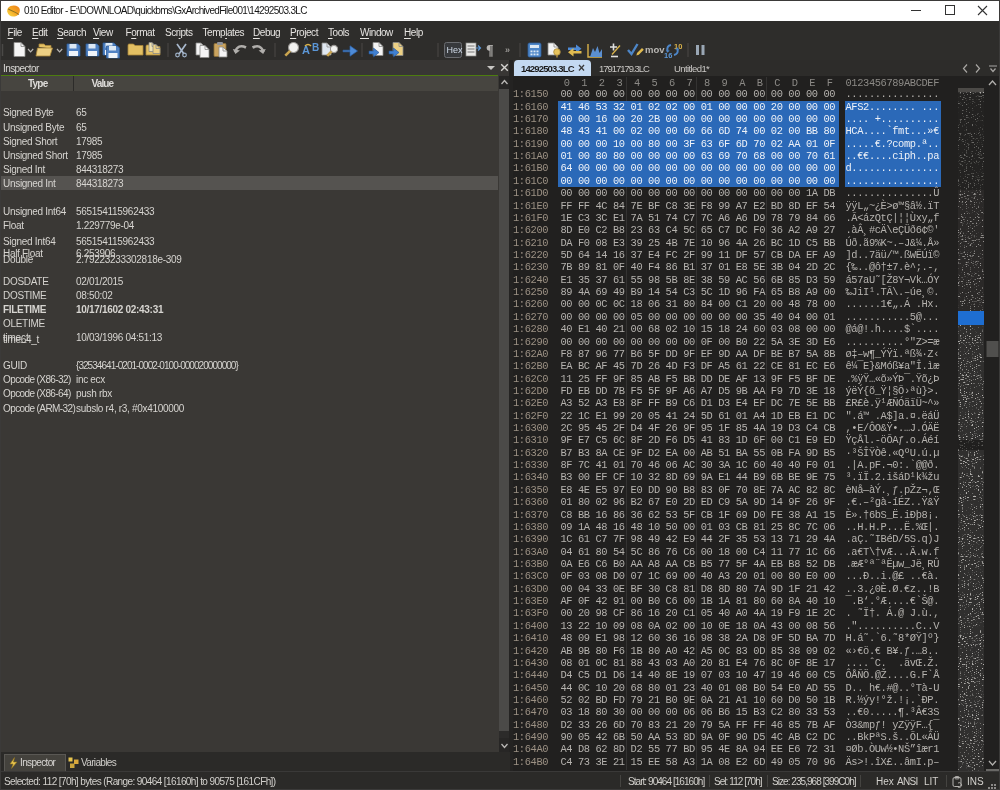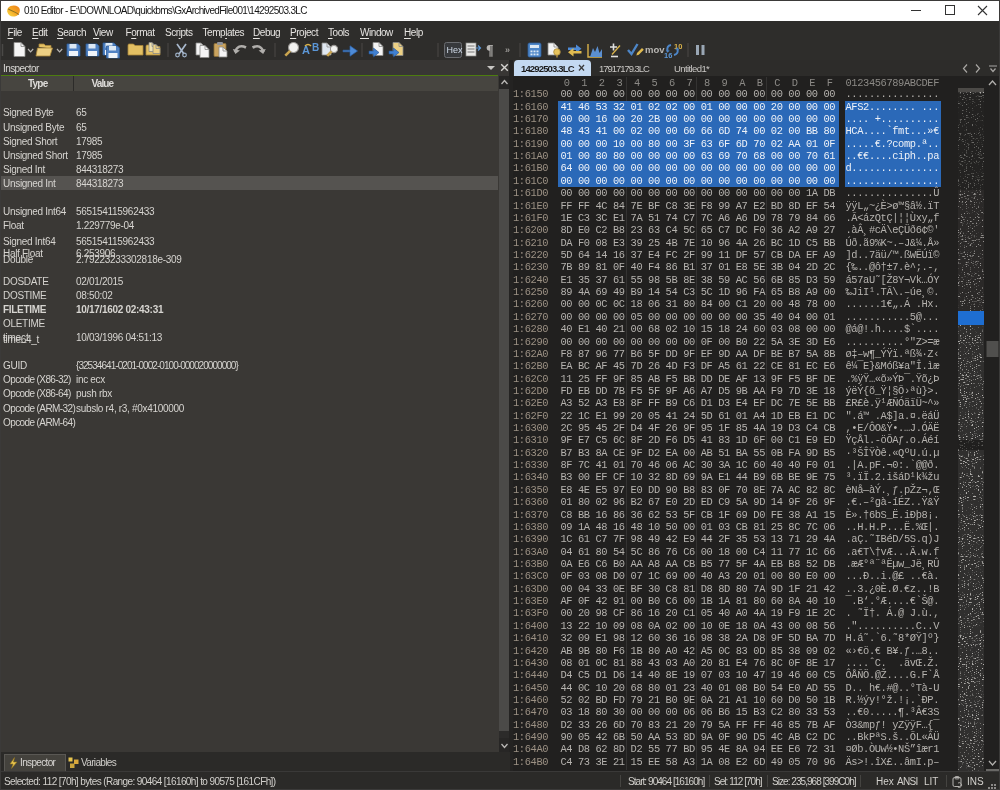--- a/index.html
+++ b/index.html
@@ -267,23 +267,20 @@
         <span class="va" style="">inc ecx</span>
       </div>
 <div class="abs irow" style="top:326.45px;">
         <span class="ty" style="letter-spacing:-0.6px;">Opcode (X86-64)</span>
         <span class="va" style="">push rbx</span>
       </div>
 <div class="abs irow" style="top:340.50px;">
         <span class="ty" style="letter-spacing:-0.6px;">Opcode (ARM-32)</span>
         <span class="va" style="">subslo r4, r3, #0x4100000</span>
       </div>
-<div class="abs irow" style="top:354.55px;">
-        <span class="ty" style="letter-spacing:-0.6px;">Opcode (ARM-64)</span>
-      </div>
 <div class="abs" style="left:499px;top:16px;width:11px;height:677px;background:#2c2b2a"></div>
 <svg class="abs" style="left:499px;top:16px" width="11" height="677" viewBox="0 0 11 677">
         <rect x="0" y="0" width="11" height="13" fill="#272625"></rect>
         <path d="M2.5 8 l3-3.5 3 3.5" fill="none" stroke="#bab8b5" stroke-width="1.3"></path>
         <rect x="0" y="13" width="11" height="642" fill="#4b4a48"></rect>
         <rect x="0" y="662" width="11" height="14" fill="#272625"></rect>
         <path d="M2.5 668 l3 3.5 3-3.5" fill="none" stroke="#bab8b5" stroke-width="1.3"></path>
       </svg>
 </div>
 <div class="abs" id="hex">
@@ -342,21 +339,21 @@
 <div class="abs hexrow" style="top:448.54px"><span class="a">1:6370</span><span class="b">C8 BB 16 86 36 62 53 5F CB 1F 69 D0 FE 38 A1 15</span><span class="c">È».†6bS_Ë.iÐþ8¡.</span></div>
 <div class="abs hexrow" style="top:460.90px"><span class="a">1:6380</span><span class="b">09 1A 48 16 48 10 50 00 01 03 CB 81 25 8C 7C 06</span><span class="c">..H.H.P...Ë.%Œ|.</span></div>
 <div class="abs hexrow" style="top:473.26px"><span class="a">1:6390</span><span class="b">1C 61 C7 7F 98 49 42 E9 44 2F 35 53 13 71 29 4A</span><span class="c">.aÇ.˜IBéD/5S.q)J</span></div>
 <div class="abs hexrow" style="top:485.62px"><span class="a">1:63A0</span><span class="b">04 61 80 54 5C 86 76 C6 00 18 00 C4 11 77 1C 66</span><span class="c">.a€T\†vÆ...Ä.w.f</span></div>
 <div class="abs hexrow" style="top:497.98px"><span class="a">1:63B0</span><span class="b">0A E6 C6 B0 AA A8 AA CB B5 77 5F 4A EB B8 52 DB</span><span class="c">.æÆ°ª¨ªËµw_Jë¸RÛ</span></div>
 <div class="abs hexrow" style="top:510.34px"><span class="a">1:63C0</span><span class="b">0F 03 08 D0 07 1C 69 00 40 A3 20 01 00 80 E0 00</span><span class="c">...Ð..i.@£ ..€à.</span></div>
 <div class="abs hexrow" style="top:522.70px"><span class="a">1:63D0</span><span class="b">00 04 33 0E BF 30 C8 81 D8 8D 80 7A 9D 1F 21 42</span><span class="c">..3.¿0È.Ø.€z..!B</span></div>
 <div class="abs hexrow" style="top:535.06px"><span class="a">1:63E0</span><span class="b">AF 0F 42 91 00 B0 C6 00 1B 1A 81 80 60 8A 40 10</span><span class="c">¯.B‘.°Æ....€`Š@.</span></div>
 <div class="abs hexrow" style="top:547.42px"><span class="a">1:63F0</span><span class="b">00 20 98 CF 86 16 20 C1 05 40 A0 4A 19 F9 1E 2C</span><span class="c">. ˜Ï†. Á.@ J.ù.,</span></div>
 <div class="abs hexrow" style="top:559.78px"><span class="a">1:6400</span><span class="b">13 22 10 09 08 0A 02 00 10 0E 18 0A 43 00 08 56</span><span class="c">."..........C..V</span></div>
-<div class="abs hexrow" style="top:572.14px"><span class="a">1:6410</span><span class="b">32 09 E1 98 12 60 36 16 98 38 2A D8 9F 5D BA 7D</span><span class="c">H.á˜.`6.˜8*ØŸ]º}</span></div>
+<div class="abs hexrow" style="top:572.14px"><span class="a">1:6410</span><span class="b">48 09 E1 98 12 60 36 16 98 38 2A D8 9F 5D BA 7D</span><span class="c">H.á˜.`6.˜8*ØŸ]º}</span></div>
 <div class="abs hexrow" style="top:584.50px"><span class="a">1:6420</span><span class="b">AB 9B 80 F6 1B 80 A0 42 A5 0C 83 0D 85 38 09 02</span><span class="c">«›€ö.€ B¥.ƒ.…8..</span></div>
 <div class="abs hexrow" style="top:596.86px"><span class="a">1:6430</span><span class="b">08 01 0C 81 88 43 03 A0 20 81 E4 76 8C 0F 8E 17</span><span class="c">....ˆC.  .ävŒ.Ž.</span></div>
 <div class="abs hexrow" style="top:609.22px"><span class="a">1:6440</span><span class="b">D4 C5 D1 D6 14 40 8E 19 07 03 10 47 19 46 60 C5</span><span class="c">ÔÅÑÖ.@Ž....G.F`Å</span></div>
 <div class="abs hexrow" style="top:621.58px"><span class="a">1:6450</span><span class="b">44 0C 10 20 68 80 01 23 40 01 08 B0 54 E0 AD 55</span><span class="c">D.. h€.#@..°Tà-U</span></div>
 <div class="abs hexrow" style="top:633.94px"><span class="a">1:6460</span><span class="b">52 02 BD FD 79 21 B0 9E 0A 21 A1 10 60 D0 50 1B</span><span class="c">R.½ýy!°ž.!¡.`ÐP.</span></div>
 <div class="abs hexrow" style="top:646.30px"><span class="a">1:6470</span><span class="b">03 18 80 30 00 00 00 06 06 B6 15 B3 C2 80 33 53</span><span class="c">..€0.....¶.³Â€3S</span></div>
 <div class="abs hexrow" style="top:658.66px"><span class="a">1:6480</span><span class="b">D2 33 26 6D 70 83 21 20 79 5A FF FF 46 85 7B AF</span><span class="c">Ò3&amp;mpƒ! yZÿÿF…{¯</span></div>
 <div class="abs hexrow" style="top:671.02px"><span class="a">1:6490</span><span class="b">90 05 42 6B 50 AA 53 8D 9A 0F 90 D5 4C AB C2 DC</span><span class="c">..BkPªS.š..ÕL«ÂÜ</span></div>
 <div class="abs hexrow" style="top:683.38px"><span class="a">1:64A0</span><span class="b">A4 D8 62 8D D2 55 77 BD 95 4E 8A 94 EE E6 72 31</span><span class="c">¤Øb.ÒUw½•NŠ”îær1</span></div>
 <div class="abs hexrow" style="top:695.74px"><span class="a">1:64B0</span><span class="b">C4 73 3E 21 15 EE 58 A3 1A 08 E2 6D 49 05 70 96</span><span class="c">Äs&gt;!.îX£..âmI.p–</span></div>

